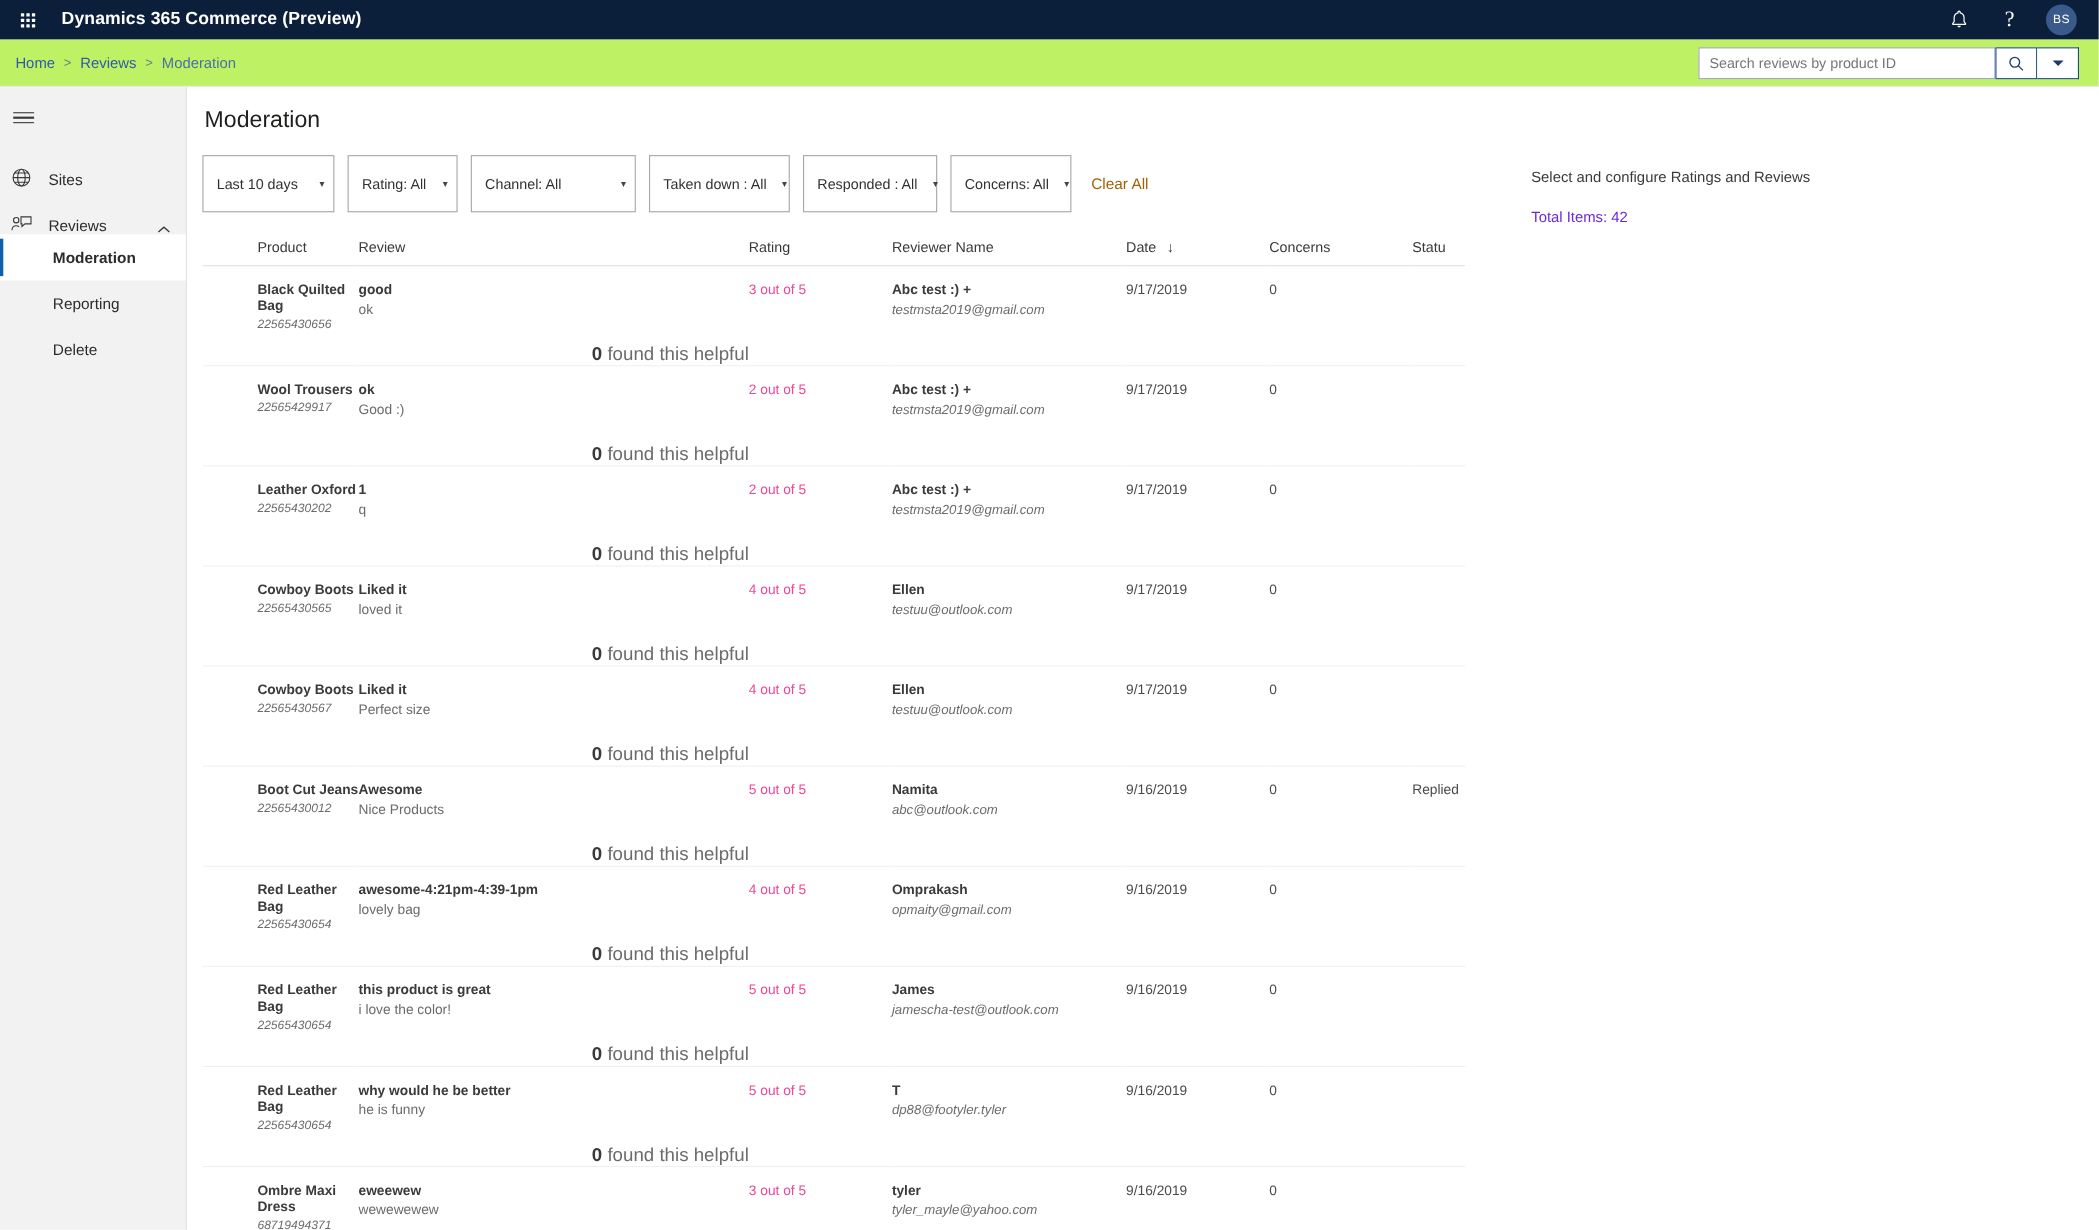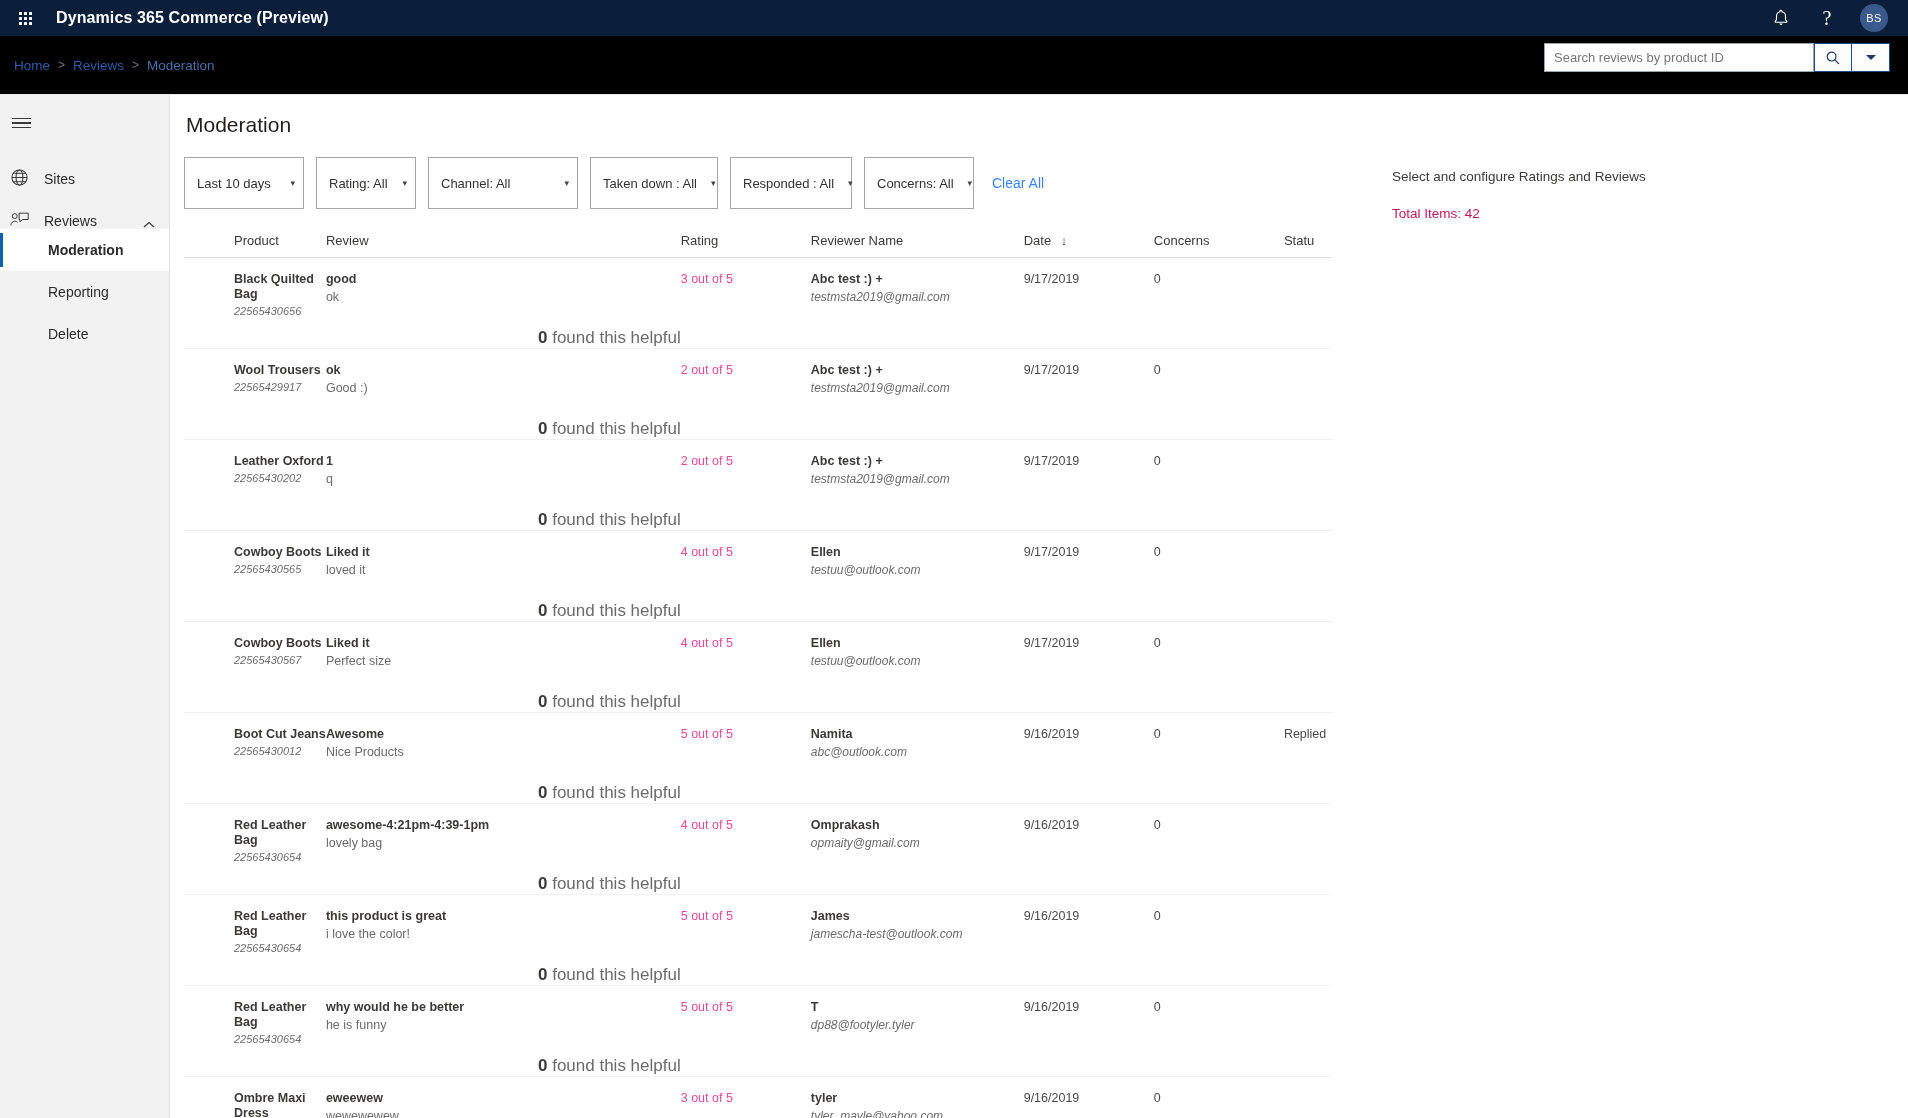--- a/index.html
+++ b/index.html
@@ -58,22 +58,22 @@
     background: #3a5a8c;
     color: #ffffff;
     font-size: 11px;
     display:flex; align-items:center; justify-content:center;
     cursor: pointer;
     letter-spacing: 0.3px;
   }
 
   
   .crumbbar {
-    height: 59px;
-    background: #000000;
+    height: 43px;
+    background: #bef264;
     border-bottom: 1px solid #e8eaed;
     display: flex;
     align-items: center;
     padding: 0 14px;
     position: relative;
   }
   .crumbs { display:flex; align-items:center; gap:8px; font-size:13.5px; }
   .crumb { color: #2f5ba8; cursor: pointer; }
   .crumb.last { color: #4a6fa8; }
   .crumb-sep { color: #6b7785; font-size: 12px; }
@@ -200,21 +200,21 @@
     align-items: center;
     justify-content: space-between;
     padding: 0 8px 0 12px;
     font-size: 13px;
     color: #323130;
     cursor: pointer;
     white-space: nowrap;
   }
   .filter .f-caret { font-size: 9px; color:#444; margin-left: 14px; }
   .clearall {
-    color: #3b82f6;
+    color: #a16207;
     font-size: 14px;
     cursor: pointer;
     margin-left: 6px;
   }
 
   
   .tablewrap {
     width: 1148px;
     overflow: hidden;
     position: relative;
@@ -307,21 +307,21 @@
     font-weight: bold;
     color: #201f1e;
     margin-bottom: 12px;
   }
   .rp-sub {
     font-size: 13.5px;
     color: #3b3a39;
     margin-bottom: 22px;
     margin-top: 42px;
   }
-  .rp-total { font-size: 13.5px; color: #be185d; }
+  .rp-total { font-size: 13.5px; color: #6d28d9; }
 </style>
 </head>
 <body>
 
 <div class="topbar">
   <div class="waffle">
     <div class="waffle-grid">
       <i></i>
         <i></i>
         <i></i>

